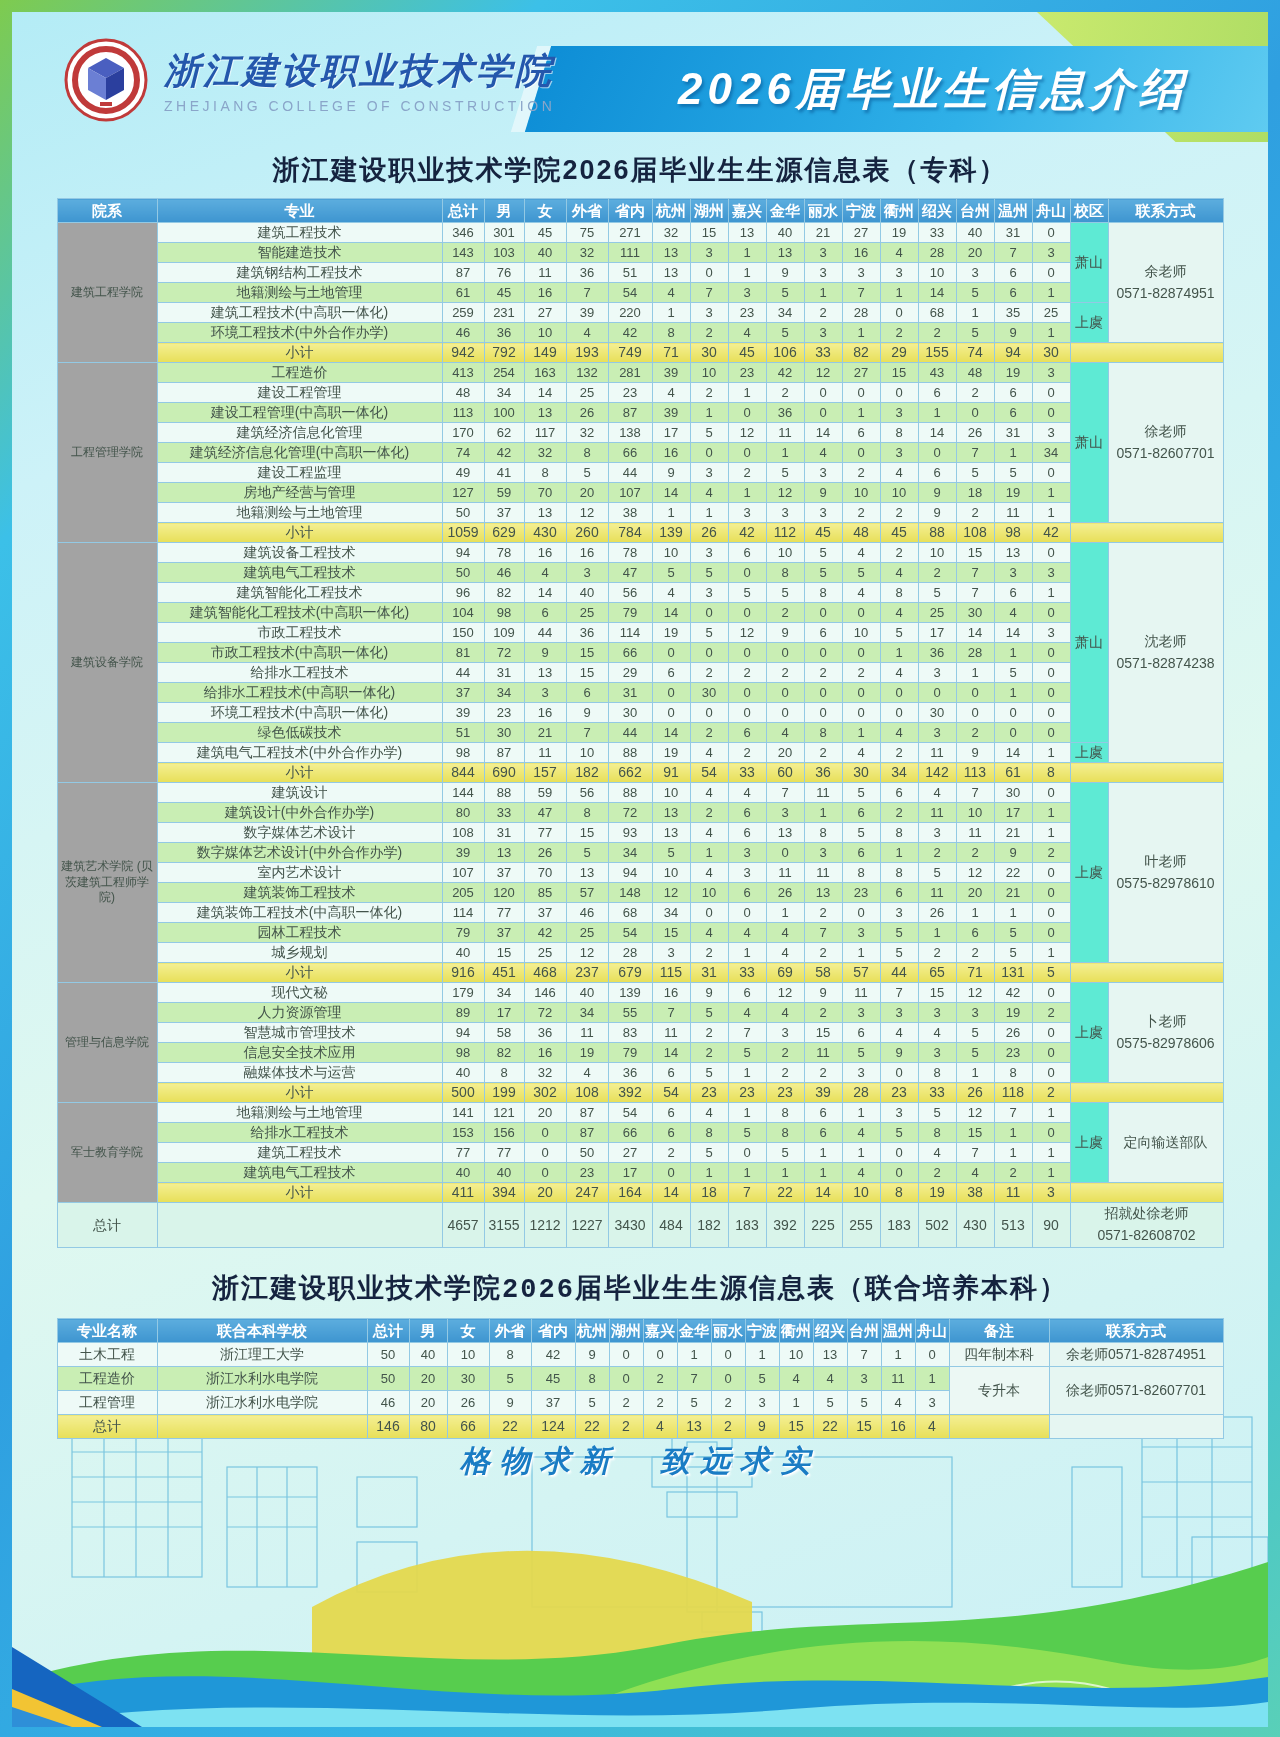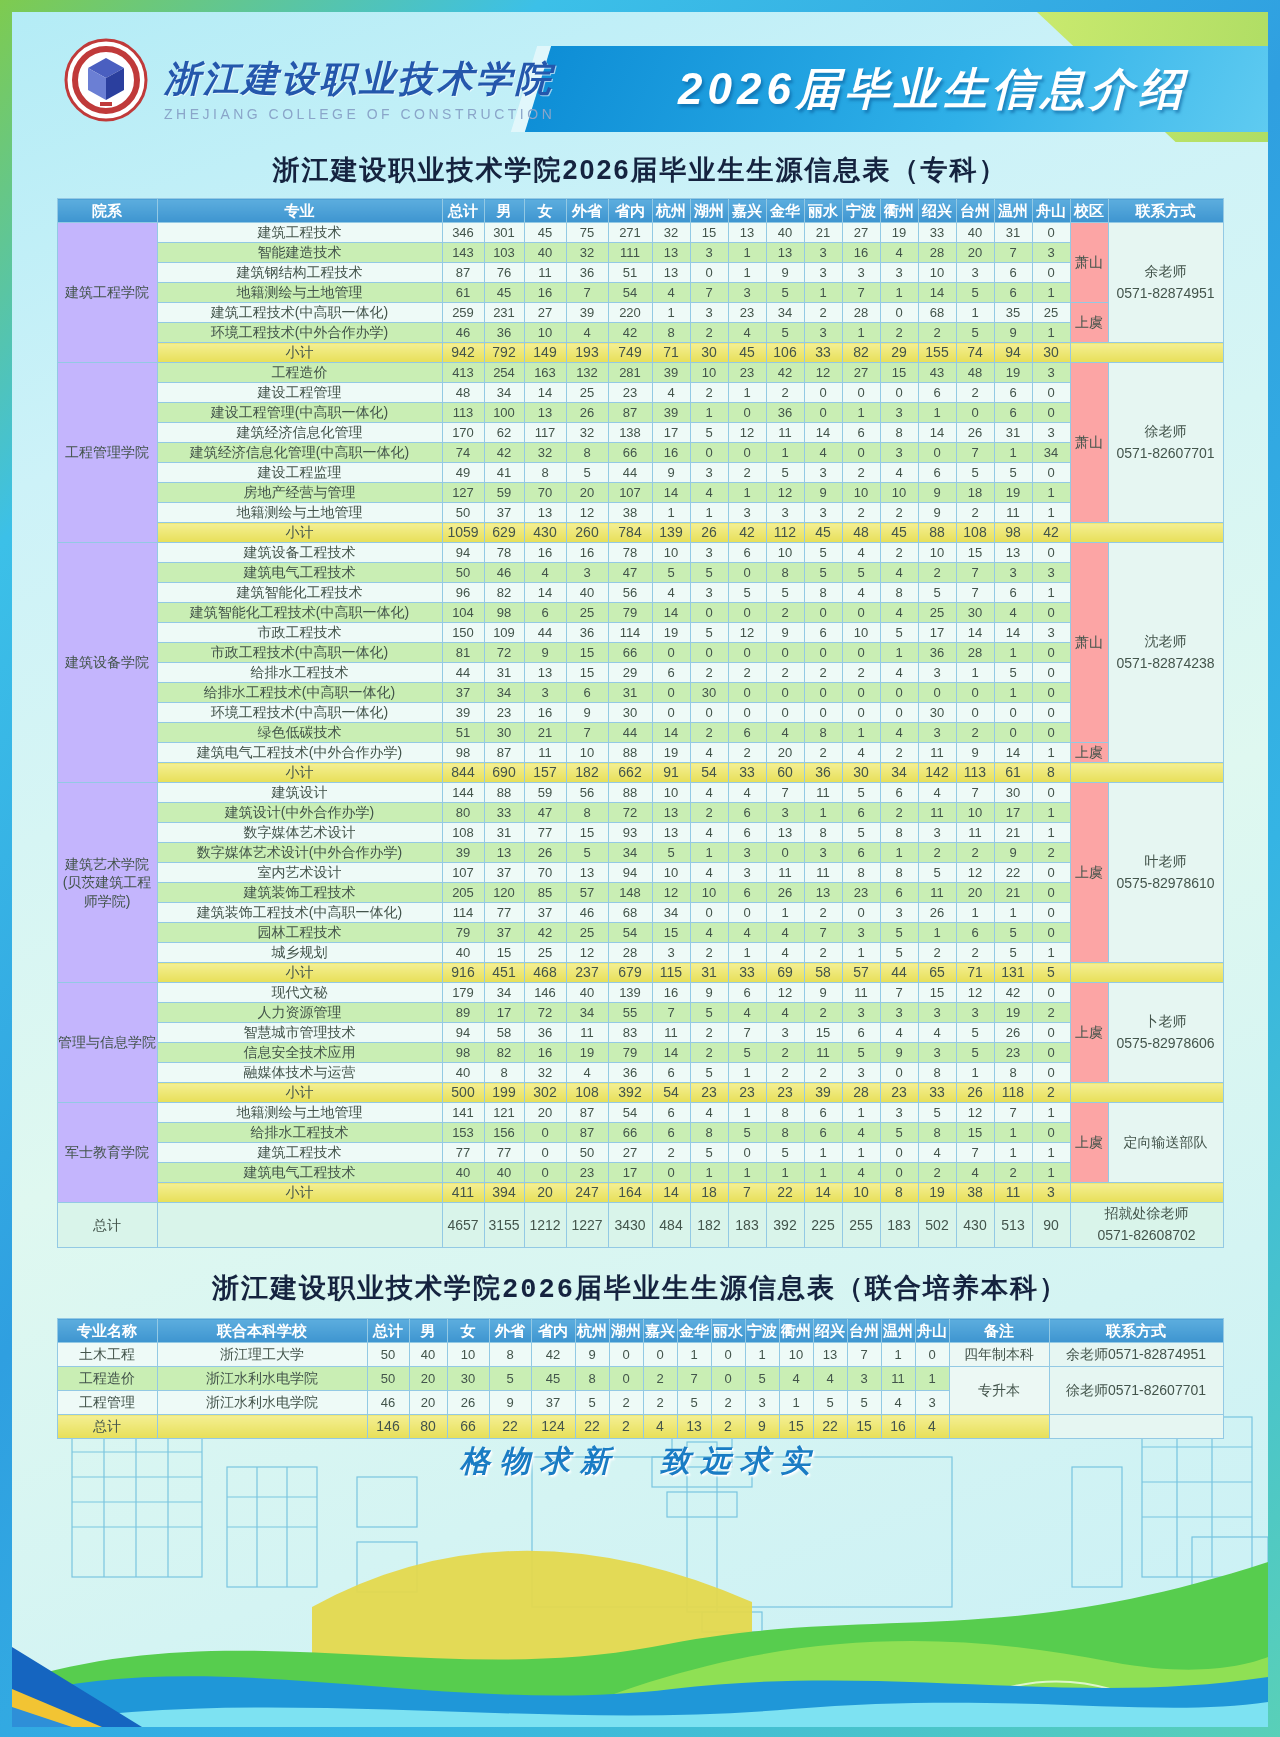--- a/index.html
+++ b/index.html
@@ -17,41 +17,41 @@
   .header{position:relative;height:136px;z-index:3;}
   .wedge-tr{position:absolute;right:0;top:0;width:420px;height:130px;
     background:linear-gradient(100deg,#e2f45f,#a9d94a);
     clip-path:polygon(45% 0,100% 0,100% 100%,78% 100%);opacity:.85;}
   .banner{position:absolute;right:-60px;top:34px;width:790px;height:86px;
     background:linear-gradient(100deg,#0e8ed6,#2fb0e8 55%,#66cff2);
     transform:skewX(-17deg);box-shadow:-14px 0 0 rgba(235,250,252,.75);}
   .banner-text{transform:skewX(17deg);color:#fff;font-size:44px;font-weight:bold;font-style:italic;
     text-align:center;line-height:86px;letter-spacing:5px;
     text-shadow:2px 3px 3px rgba(8,88,150,.55);white-space:nowrap;}
-  .logo-block{position:absolute;left:52px;top:26px;display:flex;align-items:flex-end;gap:16px;}
+  .logo-block{position:absolute;left:52px;top:26px;display:flex;align-items:center;gap:16px;}
   .seal{width:84px;height:84px;flex:0 0 aupx;}
   .college-names{display:flex;flex-direction:column;}
   .college-cn{font-size:36px;font-weight:bold;font-style:italic;color:#2457ac;letter-spacing:3px;
     text-shadow:1px 1px 0 rgba(255,255,255,.6);}
   .college-en{font-size:14px;color:#8aa5c9;letter-spacing:3.5px;margin-top:2px;}
   
   .tbl-title{position:relative;z-index:2;text-align:center;font-size:27px;font-weight:900;
     color:#15233f;letter-spacing:2px;margin:4px 0 10px;}
   .tbl-title2{margin-top:22px;margin-bottom:12px;font-family:Liberation Mono, monospace;}
   
   table{border-collapse:collapse;table-layout:fixed;width:1166px;margin:0 auto;position:relative;z-index:2;
     background:#f4fbf9;}
   th,td{border:1px solid #93c9e4;text-align:center;color:#43544b;padding:0;overflow:hidden;
     white-space:nowrap;font-size:13px;height:19px;line-height:1.2;}
   th{background:linear-gradient(#5cadde,#3e95d0);color:#fff;font-weight:bold;font-size:15px;height:23px;}
   td.major{font-size:14px;}
   td.c-light{background:#eefaf7;}
   td.c-green{background:#c9eeb4;}
-  td.dept{background:#c4b5fd;font-size:14px;white-space:normal;line-height:1.3;}
-  td.campus{background:#fca5a5;font-size:14px;}
+  td.dept{background:#a3a3a3;font-size:12px;white-space:normal;line-height:1.3;}
+  td.campus{background:#5eead4;font-size:14px;}
   td.contact{background:#e6f6f2;font-size:14px;line-height:1.55;white-space:normal;}
   td.sub{background:linear-gradient(#f4ef93,#e7df58);font-size:14px;}
   td.grand{background:#d9f4ea;font-size:14px;height:44px;}
   td.note{background:#ecf8f4;font-size:14px;}
   #table2 td{height:23px;}
   
   .footer{position:absolute;left:0;right:0;bottom:0;height:330px;z-index:1;}
   .motto{position:absolute;top:44px;width:100%;text-align:center;z-index:2;
     font-size:30px;font-weight:bold;font-style:italic;color:#1a7cc4;letter-spacing:10px;
     text-shadow:1px 1px 0 #ffffff,2px 2px 2px rgba(255,255,255,.8);}

